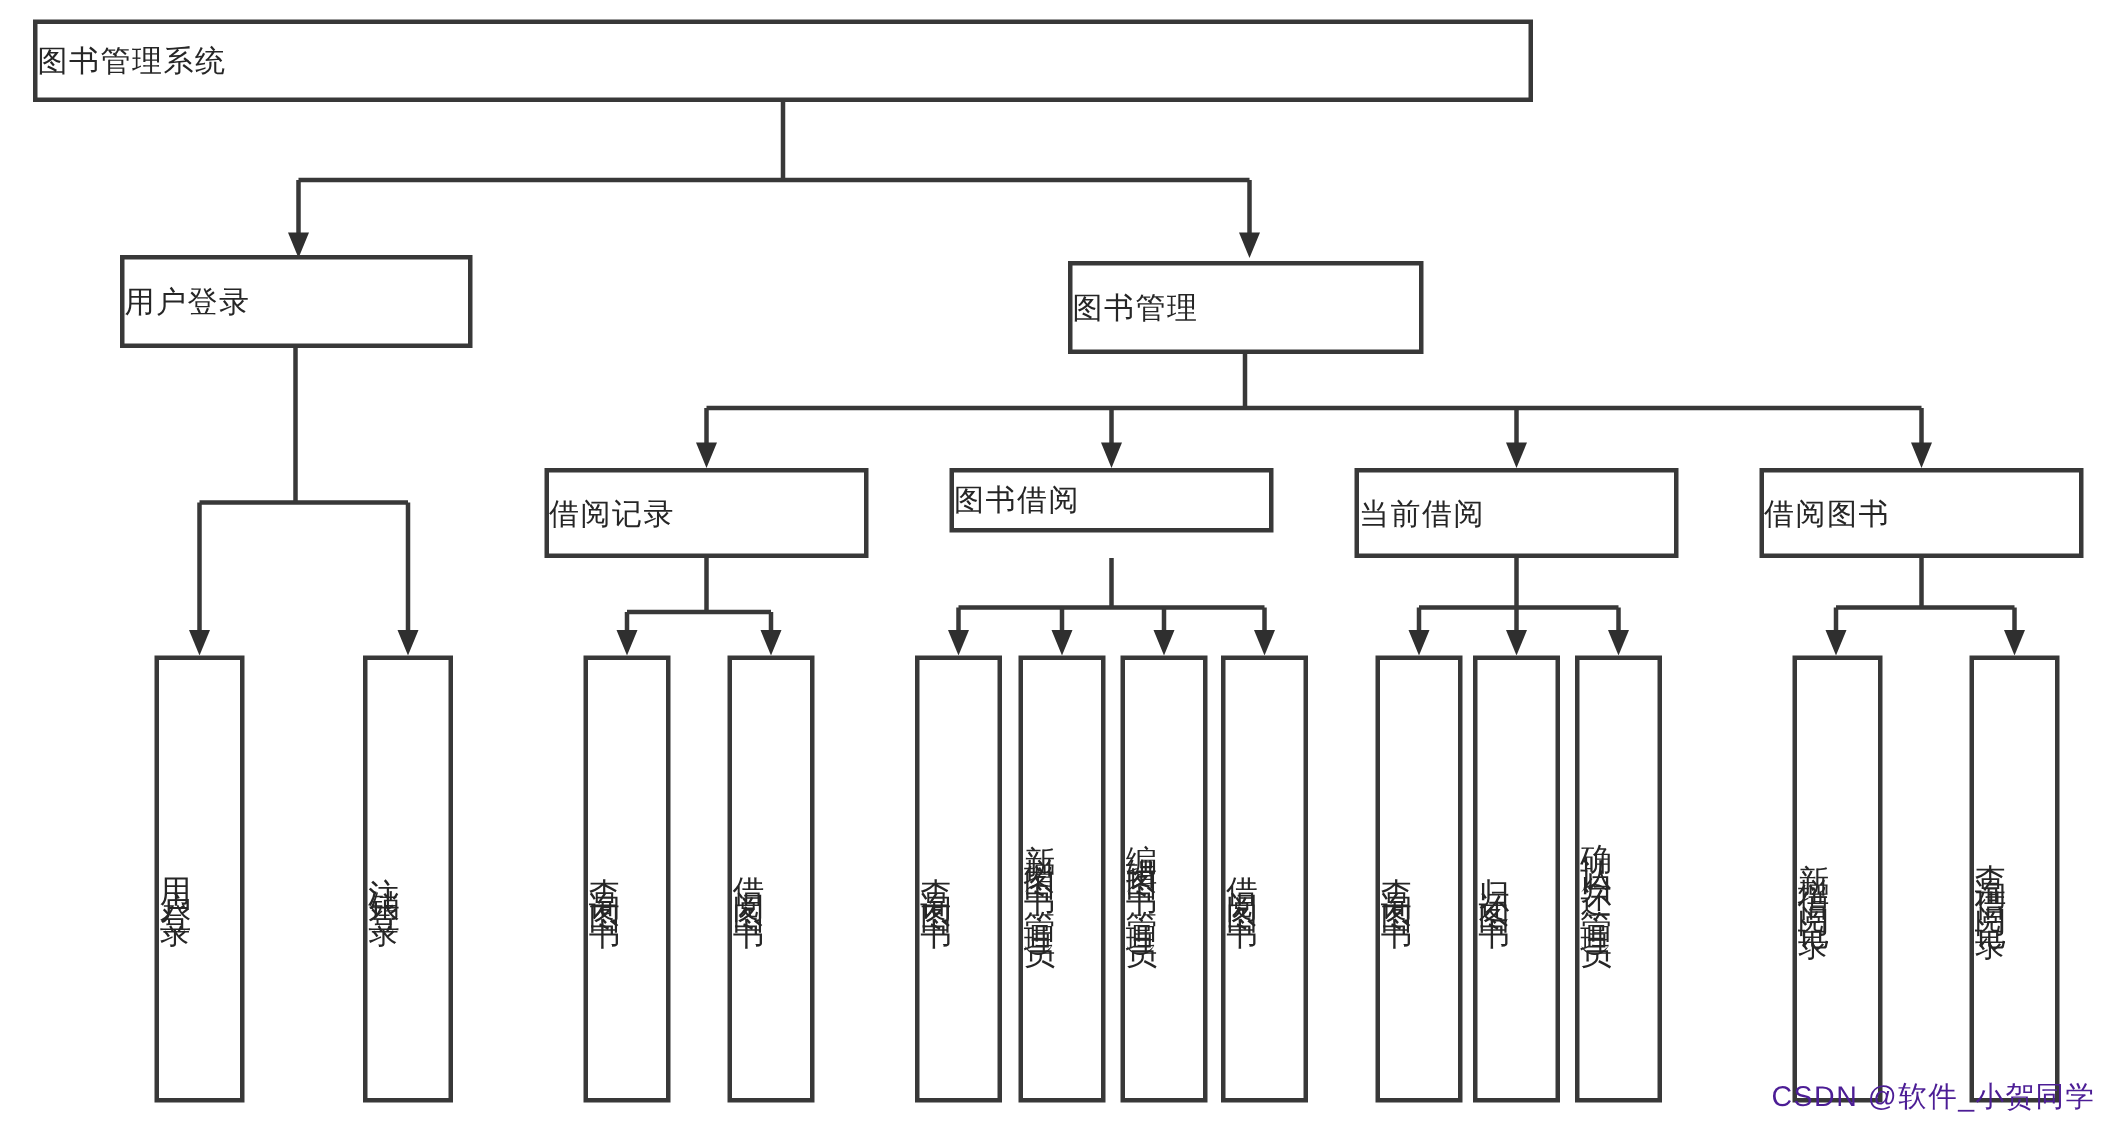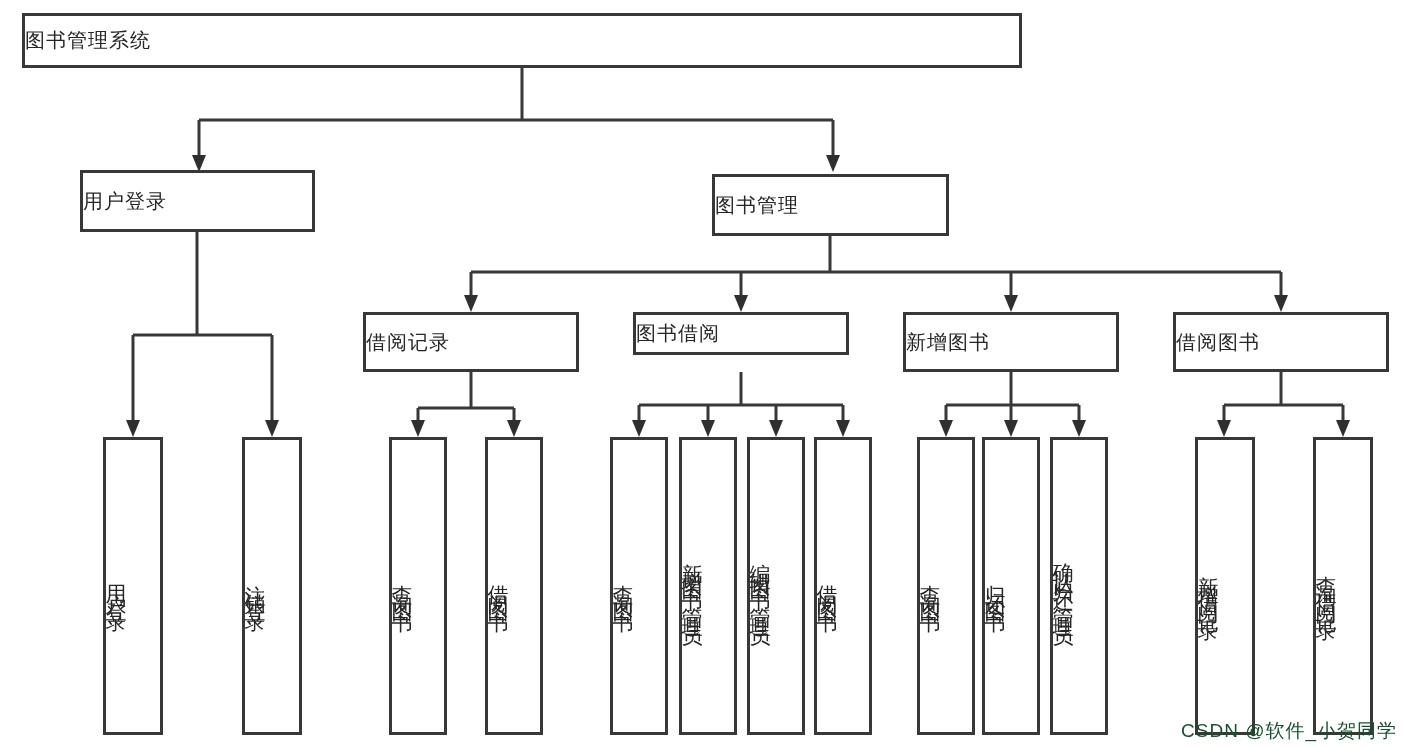--- a/index.html
+++ b/index.html
@@ -33,21 +33,21 @@
     font-size: 21px;
     letter-spacing: 9px;
     line-height: 1;
     white-space: nowrap;
   }
   .watermark {
     position: absolute;
     right: 8px;
     bottom: 3px;
     font-size: 19px;
-    color: #14532d;
+    color: #4c1d95;
     white-space: nowrap;
     z-index: 5;
     letter-spacing: 1px;
   }
 </style>
 </head>
 <body>
 
 <div id="stage">
 
@@ -102,21 +102,21 @@
     <span>图书管理</span>
   </div>
 
   <div class="node hnode" style="left:363px;top:312px;width:216px;height:60px">
     <span>借阅记录</span>
   </div>
   <div class="node hnode" style="left:633px;top:312px;width:216px;height:43px">
     <span>图书借阅</span>
   </div>
   <div class="node hnode" style="left:903px;top:312px;width:216px;height:60px">
-    <span>新增图书</span>
+    <span>当前借阅</span>
   </div>
   <div class="node hnode" style="left:1173px;top:312px;width:216px;height:60px">
     <span>借阅图书</span>
   </div>
 
   <div class="node vnode" style="left:103px;top:437px;width:60px;height:298px">
     <span class="vtext">用户登录</span>
   </div>
   <div class="node vnode" style="left:242px;top:437px;width:60px;height:298px">
     <span class="vtext">注销登录</span>

